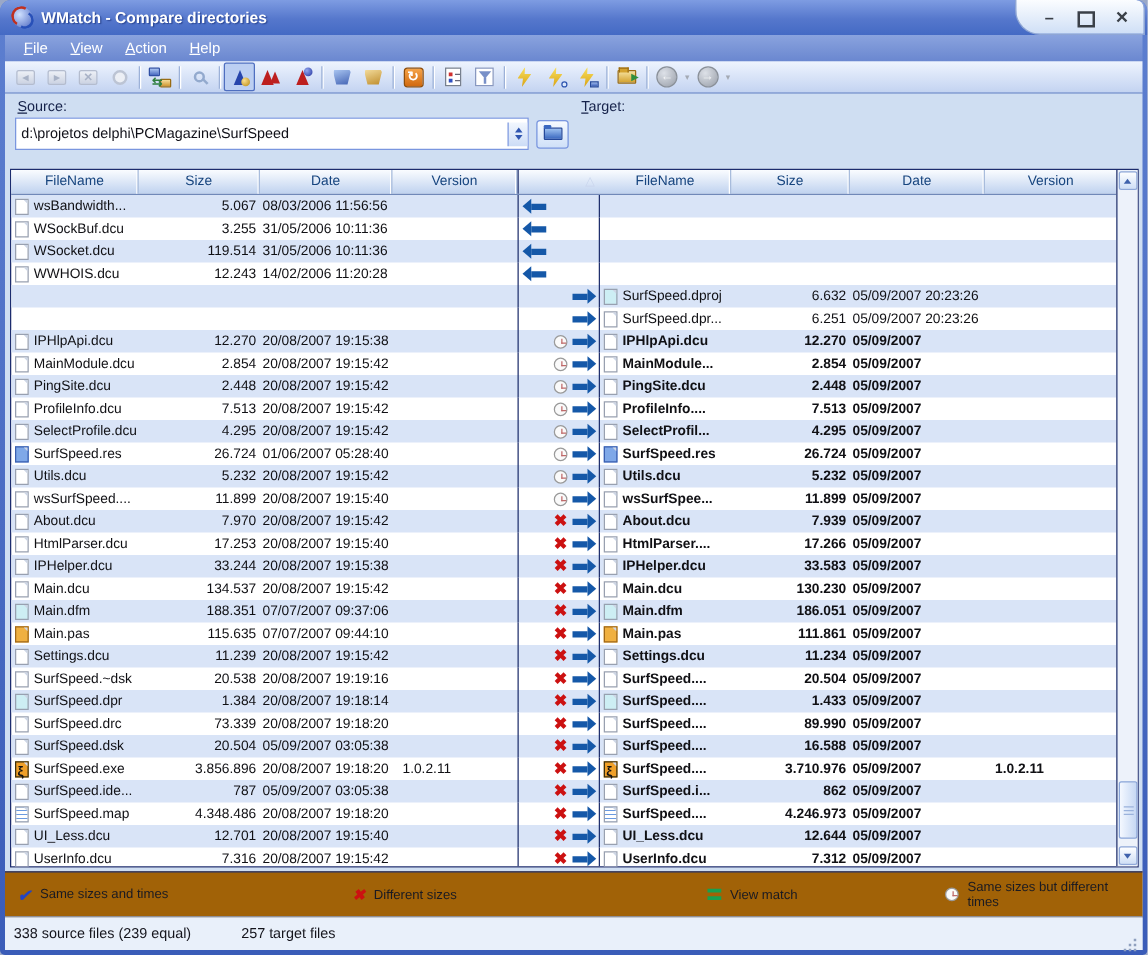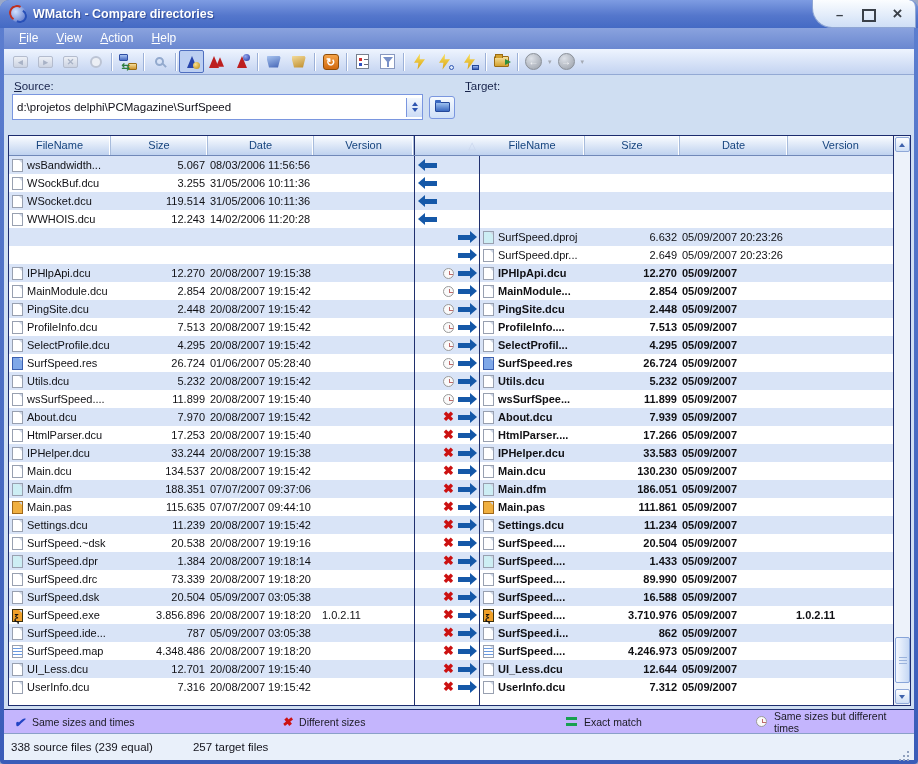--- a/index.html
+++ b/index.html
@@ -134,21 +134,21 @@
   .vscroll{width:17px;border-left:1px solid #20306e;background:#edf2fa;position:relative;flex:none;display:flex;flex-direction:column;align-items:center;}
   .sbtn{width:15px;height:15px;margin-top:1px;background:linear-gradient(#fdfeff,#cfdff6);border:1px solid #8fa8d8;border-radius:2px;
     display:flex;align-items:center;justify-content:center;flex:none;}
   .sbtn.down{margin-top:auto;margin-bottom:1px;}
   .sbtn.up::after{content:"";border-left:3px solid transparent;border-right:3px solid transparent;border-bottom:4px solid #3f62ac;}
   .sbtn.down::after{content:"";border-left:3px solid transparent;border-right:3px solid transparent;border-top:4px solid #3f62ac;}
   .sthumb{position:absolute;bottom:22px;left:1px;width:15px;height:46px;border:1px solid #88a4d8;border-radius:2px;
     background:linear-gradient(90deg,#f4f8ff,#c6d8f4);}
   .sthumb::after{content:"";position:absolute;left:3px;top:19px;width:8px;height:1px;background:#9ab2dc;box-shadow:0 3px 0 #9ab2dc,0 6px 0 #9ab2dc;}
   
-  .legend{height:25px;position:relative;background:#c4b5fd;border-top:1px solid #20306e;border-bottom:1px solid #8aa0c8;margin-top:3px;flex:none;}
+  .legend{height:37px;position:relative;background:#a16207;border-top:1px solid #20306e;border-bottom:1px solid #8aa0c8;margin-top:3px;flex:none;}
   .litem{position:absolute;top:50%;transform:translateY(-50%);display:flex;align-items:center;gap:7px;font-size:10.5px;color:#1a1a22;}
   .li-check::before{content:"\2714";color:#2244c4;font-size:13px;font-weight:bold;}
   .li-x::before{content:"\2716";color:#cc1111;font-size:12px;font-weight:bold;}
   .li-eq{width:11px;height:9px;border-top:3px solid #18a050;border-bottom:3px solid #18a050;}
   .statusbar{height:26px;background:#e9f0fa;display:flex;align-items:center;font-size:11.5px;color:#14141c;padding-left:7px;position:relative;flex:none;gap:26px;}
   .statusbar span{margin-right:14px;}
   .grip{position:absolute;right:5px;bottom:7px;width:2px;height:2px;background:#8fa0be;margin:0 !important;
     box-shadow:-8px 8px 0 #8fa0be,-4px 8px 0 #8fa0be,0 8px 0 #8fa0be,-4px 4px 0 #8fa0be,0 4px 0 #8fa0be,0 0 0 #8fa0be;}
 </style>
 </head>
@@ -378,21 +378,21 @@
               <div class="c c-lsize size"></div>
               <div class="c c-ldate date"></div>
               <div class="c c-lver ver"></div>
               <div class="c c-st st">
                 <div class="arr r"></div>
               </div>
               <div class="c c-rname name">
                 <div class="fi doc"></div>
                 <div class="nm">SurfSpeed.dpr...</div>
               </div>
-              <div class="c c-rsize size">2.649</div>
+              <div class="c c-rsize size">6.251</div>
               <div class="c c-rdate date">05/09/2007 20:23:26</div>
               <div class="c c-rver ver"></div>
             </div>
             <div class="trow alt">
               <div class="c c-lname name">
                 <div class="fi doc"></div>
                 <div class="nm">IPHlpApi.dcu</div>
               </div>
               <div class="c c-lsize size">12.270</div>
               <div class="c c-ldate date">20/08/2007 19:15:38</div>
@@ -893,21 +893,21 @@
       <div class="litem" style="left:10px;">
           <i class="li-check"></i>
           <span>Same sizes and times</span>
         </div>
       <div class="litem" style="left:278px;">
           <i class="li-x"></i>
           <span>Different sizes</span>
         </div>
       <div class="litem" style="left:562px;">
           <i class="li-eq"></i>
-          <span>Exact match</span>
+          <span>View match</span>
         </div>
       <div class="litem" style="left:752px;">
           <i class="clk"></i>
           <span>Same sizes but different times</span>
         </div>
     </div>
 
     <div class="statusbar">
       <span>338 source files (239 equal)</span>
       <span>257 target files</span>

